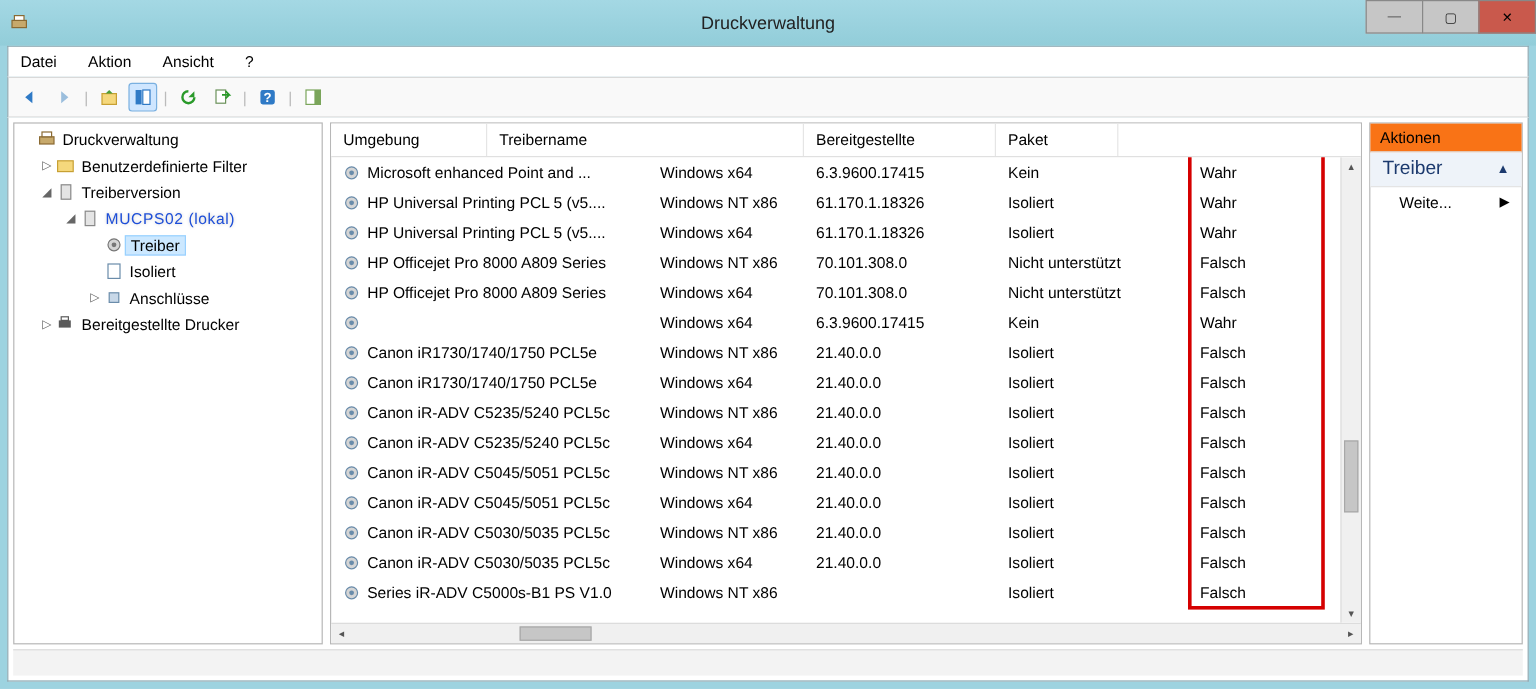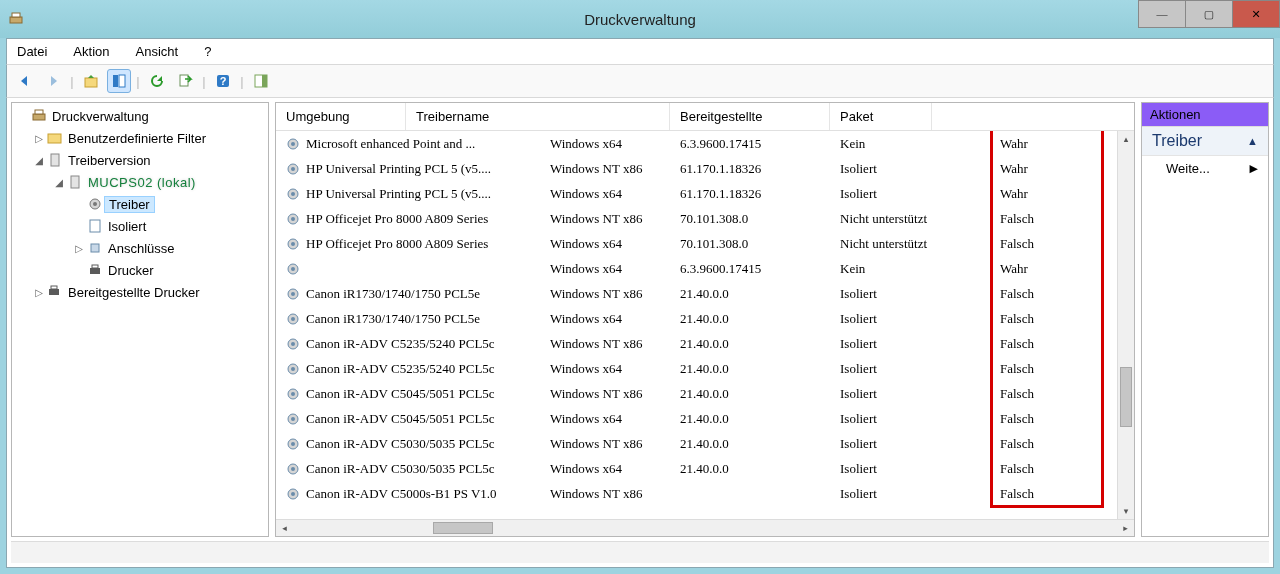--- a/index.html
+++ b/index.html
@@ -165,21 +165,20 @@
     border-right: 1px solid #e5e5e5;
     padding: 4px 10px;
     font-size: 13px;
     display: flex; align-items: center;
     overflow: hidden;
   }
   .list-body {
     flex: 1;
     overflow: hidden;
     position: relative;
-    font-family: Liberation Serif, serif;
   }
   .list-row {
     display: flex;
     height: 25px;
     align-items: center;
   }
   .list-row .cell {
     padding: 0 10px;
     overflow: hidden;
     white-space: nowrap;
@@ -212,21 +211,21 @@
   .list-scroll-h {
     height: 17px; background:#f0f0f0; border-top:1px solid #dcdcdc;
     display:flex; align-items:center;
     flex-shrink:0;
   }
   .list-scroll-h .sb-btn { width:17px; display:flex; align-items:center;justify-content:center; font-size:9px;color:#555;}
   .list-scroll-h .sb-track { flex:1; position:relative; height:100%; }
   .list-scroll-h .sb-thumb { position:absolute; top:2px; bottom:2px; left:140px; width:60px; background:#c6c6c6; border:1px solid #a8a8a8; }
   
   .action-title {
-    background: #8b5cf6;
+    background: #f97316;
     border-bottom: 1px solid #ddd;
     padding: 4px 8px;
     font-weight: 400;
   }
   .action-sub {
     background: #eef3f9;
     padding: 5px 10px;
     font-size: 16px;
     color: #1c3a6e;
     display:flex; justify-content:space-between; align-items:center;
@@ -235,21 +234,21 @@
   .action-item {
     padding: 5px 10px 5px 24px;
     display:flex; justify-content:space-between; align-items:center;
   }
   .statusbar {
     height: 22px;
     background: #f3f3f3;
     border-top: 1px solid #dcdcdc;
     margin-top: 4px;
   }
-  .blur { color:#15803d; text-shadow: 0 0 3px #ccc; letter-spacing:0.5px;}
+  .blur { color:#1d4ed8; text-shadow: 0 0 3px #ccc; letter-spacing:0.5px;}
 </style>
 </head>
 <body>
 
 <div class="window">
 
   <div class="titlebar">
     <div class="app-icon">
       <svg width="16" height="16" viewBox="0 0 16 16">
           <rect x="2" y="6" width="12" height="6" fill="#c7a96b" stroke="#8a6a32"></rect>
@@ -386,30 +385,20 @@
         </div>
         <div class="tree-row" style="padding-left:60px">
           <span class="exp">▷</span>
           <span class="ticon">
               <svg width="14" height="14">
                 <rect x="3" y="3" width="8" height="8" fill="#c8d8e8" stroke="#6a8caa"></rect>
               </svg>
             </span>
           <span class="label">Anschlüsse</span>
         </div>
-        <div class="tree-row" style="padding-left:60px">
-          <span class="exp"></span>
-          <span class="ticon">
-              <svg width="14" height="14">
-                <rect x="2" y="5" width="10" height="6" fill="#5a5a5a"></rect>
-                <rect x="4" y="2" width="6" height="3" fill="#fff" stroke="#5a5a5a"></rect>
-              </svg>
-            </span>
-          <span class="label">Drucker</span>
-        </div>
         <div class="tree-row" style="padding-left:20px">
           <span class="exp">▷</span>
           <span class="ticon">
               <svg width="16" height="16">
                 <rect x="2" y="5" width="10" height="6" fill="#5a5a5a"></rect>
                 <rect x="4" y="2" width="6" height="3" fill="#fff" stroke="#5a5a5a"></rect>
               </svg>
             </span>
           <span class="label">Bereitgestellte Drucker</span>
         </div>
@@ -636,21 +625,21 @@
               <div class="cell" style="width:102px">Falsch</div>
             </div>
             <div class="list-row">
               <div class="cell" style="width:264px">
                 <span class="driver-icon">
                   <svg width="14" height="14" viewBox="0 0 14 14">
                     <circle cx="7" cy="7" r="5" fill="#d5d5d5" stroke="#6a8caa"></circle>
                     <circle cx="7" cy="7" r="2" fill="#6a8caa"></circle>
                   </svg>
                 </span>
-                <span>Canon iR-ADV C5000s-B1 PS V1.0</span>
+                <span>Series iR-ADV C5000s-B1 PS V1.0</span>
               </div>
               <div class="cell" style="width:130px">Windows NT x86</div>
               <div class="cell" style="width:160px"></div>
               <div class="cell" style="width:160px">Isoliert</div>
               <div class="cell" style="width:102px">Falsch</div>
             </div>
 
         <div class="list-scroll-v">
             <div class="sb-btn">▴</div>
             <div class="sb-track">

